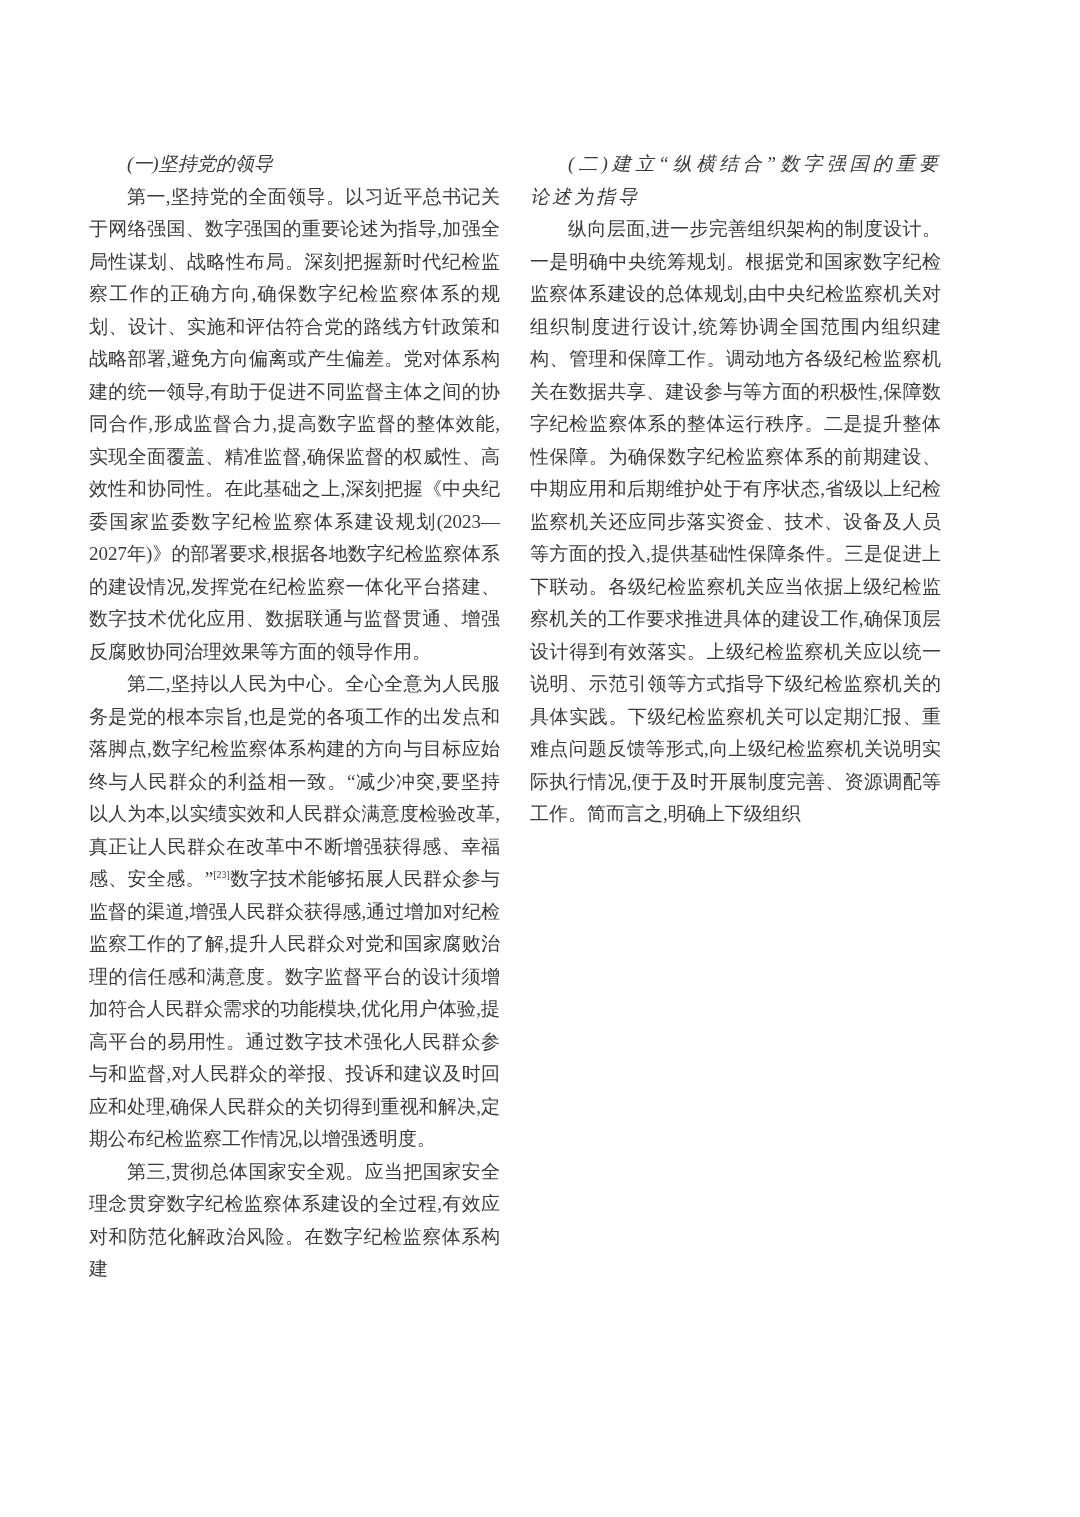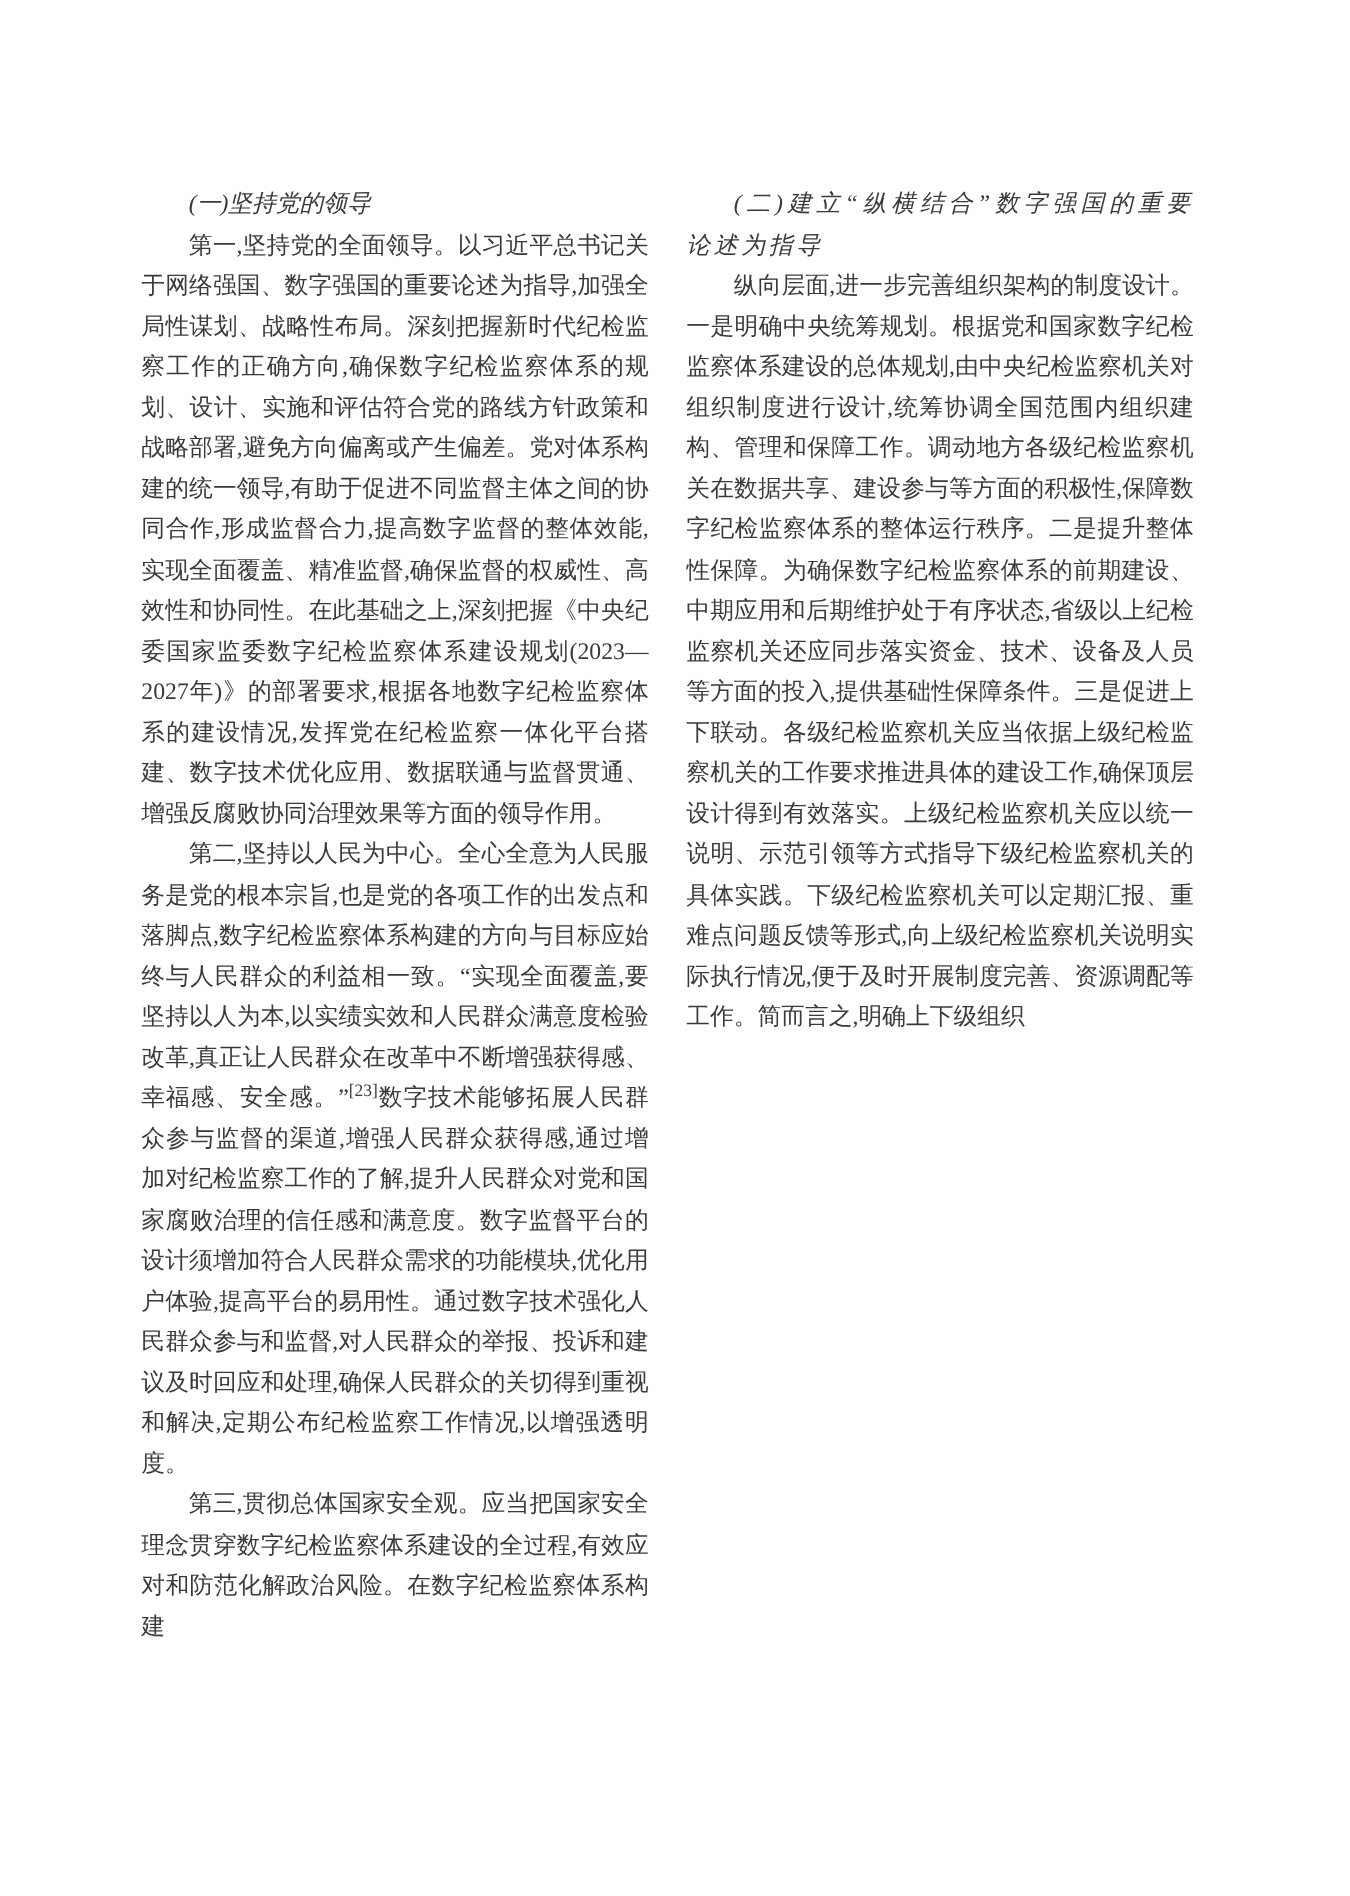--- a/index.html
+++ b/index.html
@@ -11,21 +11,21 @@
     width: 1080px;
     height: 1517px;
     font-family: "Liberation Serif", "DejaVu Serif", serif;
     color: #3a3a3a;
     overflow: hidden;
   }
   .page {
     box-sizing: border-box;
     width: 1070px;
     height: 1517px;
-    padding: 148px 115px 0 113px;
+    padding: 148px 115px 0 89px;
     display: flex;
     gap: 30px;
     background: #ffffff;
   }
   .col {
     width: 411px;
     height: 1245px;
     overflow: hidden;
     font-size: 19px;
     line-height: 32.5px;
@@ -42,35 +42,35 @@
   .kai {
     font-style: italic;
   }
   .spaced {
     letter-spacing: 3px;
   }
   .loose {
     letter-spacing: 1.5px;
   }
   sup.ref {
-    font-size: 14px;
+    font-size: 10px;
     line-height: 0;
     vertical-align: super;
     letter-spacing: 0;
   }
 </style>
 </head>
 <body>
 
 <div class="page">
 
   <div class="col">
     <p class="kai">(一)坚持党的领导</p>
     <p>第一,坚持党的全面领导。以习近平总书记关于网络强国、数字强国的重要论述为指导,加强全局性谋划、战略性布局。深刻把握新时代纪检监察工作的正确方向,确保数字纪检监察体系的规划、设计、实施和评估符合党的路线方针政策和战略部署,避免方向偏离或产生偏差。党对体系构建的统一领导,有助于促进不同监督主体之间的协同合作,形成监督合力,提高数字监督的整体效能,实现全面覆盖、精准监督,确保监督的权威性、高效性和协同性。在此基础之上,深刻把握《中央纪委国家监委数字纪检监察体系建设规划(2023—2027年)》的部署要求,根据各地数字纪检监察体系的建设情况,发挥党在纪检监察一体化平台搭建、数字技术优化应用、数据联通与监督贯通、增强反腐败协同治理效果等方面的领导作用。</p>
-    <p><span>第二,坚持以人民为中心。全心全意为人民服务是党的根本宗旨,也是党的各项工作的出发点和落脚点,数字纪检监察体系构建的方向与目标应始终与人民群众的利益相一致。“实现全面覆盖,要坚持以人为本,以实绩实效和人民群众满意度检验改革,真正让人民群众在改革中不断增强获得感、幸福感、安全感。”</span><sup class="ref">[23]</sup><span>数字技术能够拓展人民群众参与监督的渠道,增强人民群众获得感,通过增加对纪检监察工作的了解,提升人民群众对党和国家腐败治理的信任感和满意度。数字监督平台的设计须增加符合人民群众需求的功能模块,优化用户体验,提高平台的易用性。通过数字技术强化人民群众参与和监督,对人民群众的举报、投诉和建议及时回应和处理,确保人民群众的关切得到重视和解决,定期公布纪检监察工作情况,以增强透明度。</span></p>
+    <p><span>第二,坚持以人民为中心。全心全意为人民服务是党的根本宗旨,也是党的各项工作的出发点和落脚点,数字纪检监察体系构建的方向与目标应始终与人民群众的利益相一致。“减少冲突,要坚持以人为本,以实绩实效和人民群众满意度检验改革,真正让人民群众在改革中不断增强获得感、幸福感、安全感。”</span><sup class="ref">[23]</sup><span>数字技术能够拓展人民群众参与监督的渠道,增强人民群众获得感,通过增加对纪检监察工作的了解,提升人民群众对党和国家腐败治理的信任感和满意度。数字监督平台的设计须增加符合人民群众需求的功能模块,优化用户体验,提高平台的易用性。通过数字技术强化人民群众参与和监督,对人民群众的举报、投诉和建议及时回应和处理,确保人民群众的关切得到重视和解决,定期公布纪检监察工作情况,以增强透明度。</span></p>
     <p>第三,贯彻总体国家安全观。应当把国家安全理念贯穿数字纪检监察体系建设的全过程,有效应对和防范化解政治风险。在数字纪检监察体系构建</p>
   </div>
 
   <div class="col">
     <p class="kai spaced">(二)建立“纵横结合”数字强国的重要论述为指导</p>
     <p>纵向层面,进一步完善组织架构的制度设计。一是明确中央统筹规划。根据党和国家数字纪检监察体系建设的总体规划,由中央纪检监察机关对组织制度进行设计,统筹协调全国范围内组织建构、管理和保障工作。调动地方各级纪检监察机关在数据共享、建设参与等方面的积极性,保障数字纪检监察体系的整体运行秩序。二是提升整体性保障。为确保数字纪检监察体系的前期建设、中期应用和后期维护处于有序状态,省级以上纪检监察机关还应同步落实资金、技术、设备及人员等方面的投入,提供基础性保障条件。三是促进上下联动。各级纪检监察机关应当依据上级纪检监察机关的工作要求推进具体的建设工作,确保顶层设计得到有效落实。上级纪检监察机关应以统一说明、示范引领等方式指导下级纪检监察机关的具体实践。下级纪检监察机关可以定期汇报、重难点问题反馈等形式,向上级纪检监察机关说明实际执行情况,便于及时开展制度完善、资源调配等工作。简而言之,明确上下级组织</p>
   </div>
 
 </div>
 

